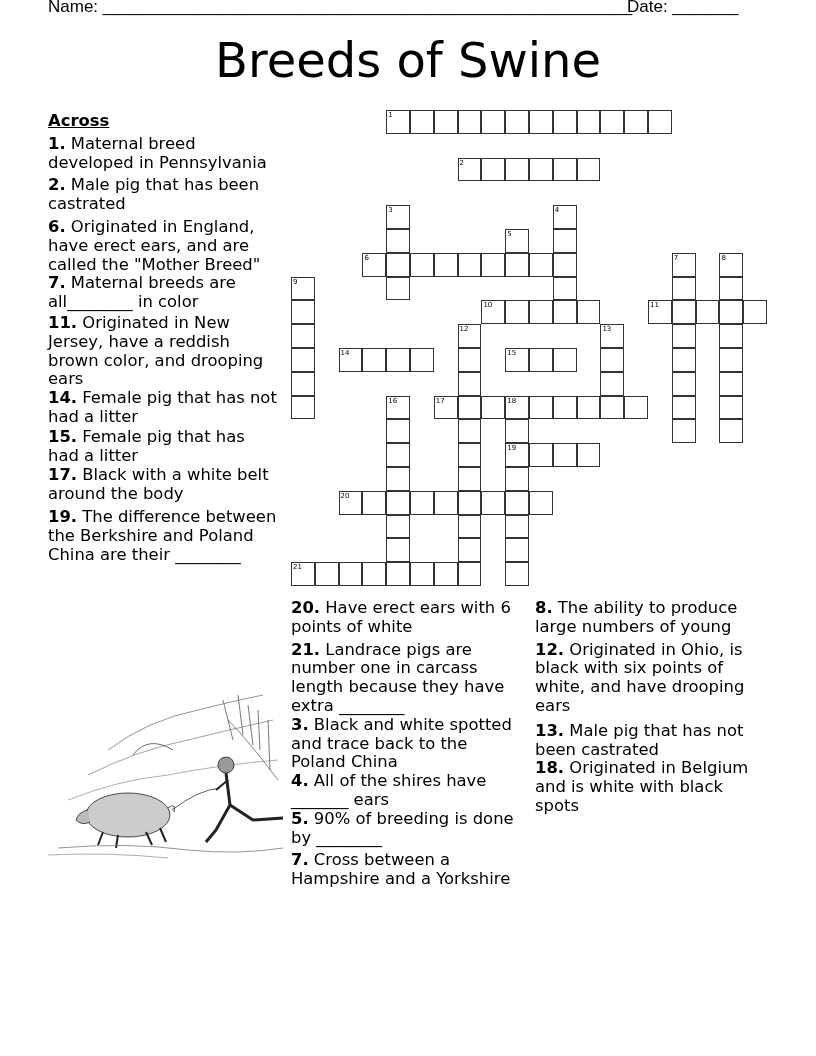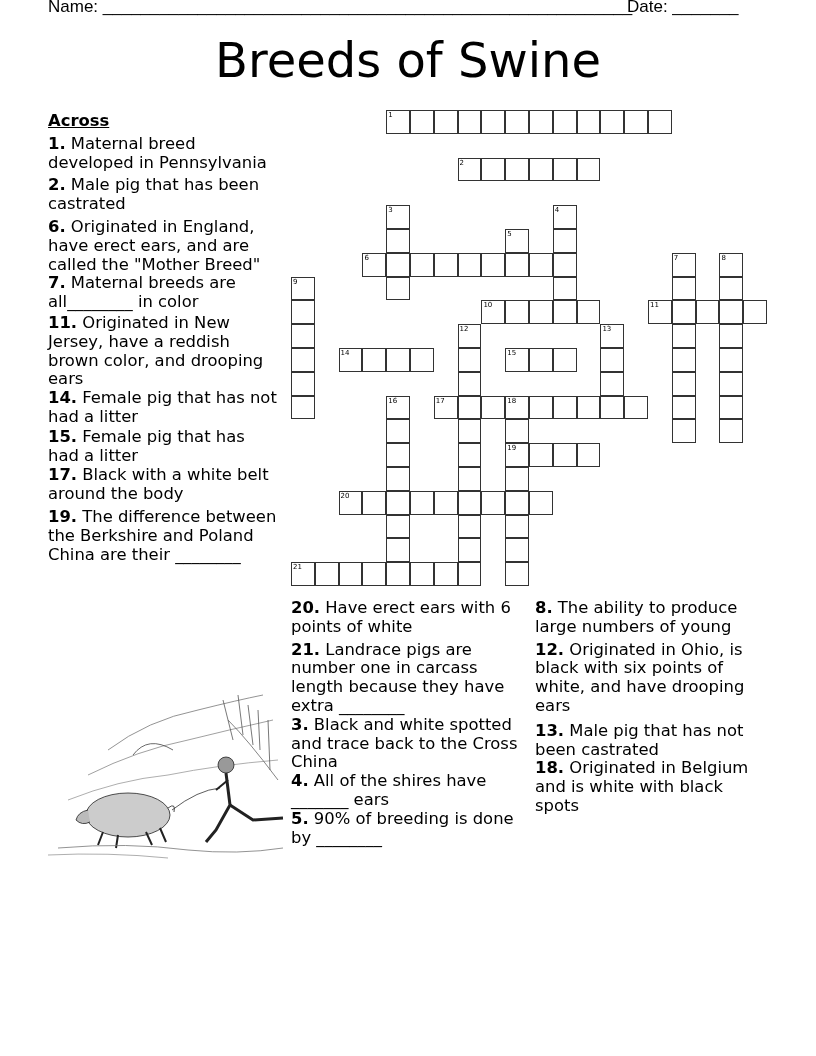--- a/index.html
+++ b/index.html
@@ -33,23 +33,24 @@
   <div class="clue" style="margin-bottom:0"><span class="num">11.</span><span> Originated in New Jersey, have a reddish brown color, and drooping ears</span></div>
   <div class="clue" style="margin-bottom:1px"><span class="num">14.</span><span> Female pig that has not had a litter</span></div>
   <div class="clue" style="margin-bottom:1px"><span class="num">15.</span><span> Female pig that has had a litter</span></div>
   <div class="clue"><span class="num">17.</span><span> Black with a white belt around the body</span></div>
   <div class="clue"><span class="num">19.</span><span> The difference between the Berkshire and Poland China are their ________</span></div>
 </div>
 
 <div class="clue-col" style="left:291px; top:599px; width:236px;">
   <div class="clue"><span class="num">20.</span><span> Have erect ears with 6 points of white</span></div>
   <div class="clue" style="margin-bottom:0"><span class="num">21.</span><span> Landrace pigs are number one in carcass length because they have extra ________</span></div>
-  <div class="clue" style="margin-bottom:0"><span class="num">3.</span><span> Black and white spotted and trace back to the Cross China</span></div>
+  <div class="clue" style="margin-bottom:0"><span class="num">3.</span><span> Black and white spotted and trace back to the Poland China</span></div>
   <div class="clue" style="margin-bottom:0"><span class="num">4.</span><span> All of the shires have _______ ears</span></div>
   <div class="clue"><span class="num">5.</span><span> 90% of breeding is done by ________</span></div>
+  <div class="clue"><span class="num">7.</span><span> Cross between a Hampshire and a Yorkshire</span></div>
 </div>
 
 <div class="clue-col" style="left:535px; top:599px; width:236px;">
   <div class="clue"><span class="num">8.</span><span> The ability to produce large numbers of young</span></div>
   <div class="clue" style="margin-bottom:6px"><span class="num">12.</span><span> Originated in Ohio, is black with six points of white, and have drooping ears</span></div>
   <div class="clue" style="margin-bottom:0"><span class="num">13.</span><span> Male pig that has not been castrated</span></div>
   <div class="clue"><span class="num">18.</span><span> Originated in Belgium and is white with black spots</span></div>
 </div>
 
 <div id="grid">

